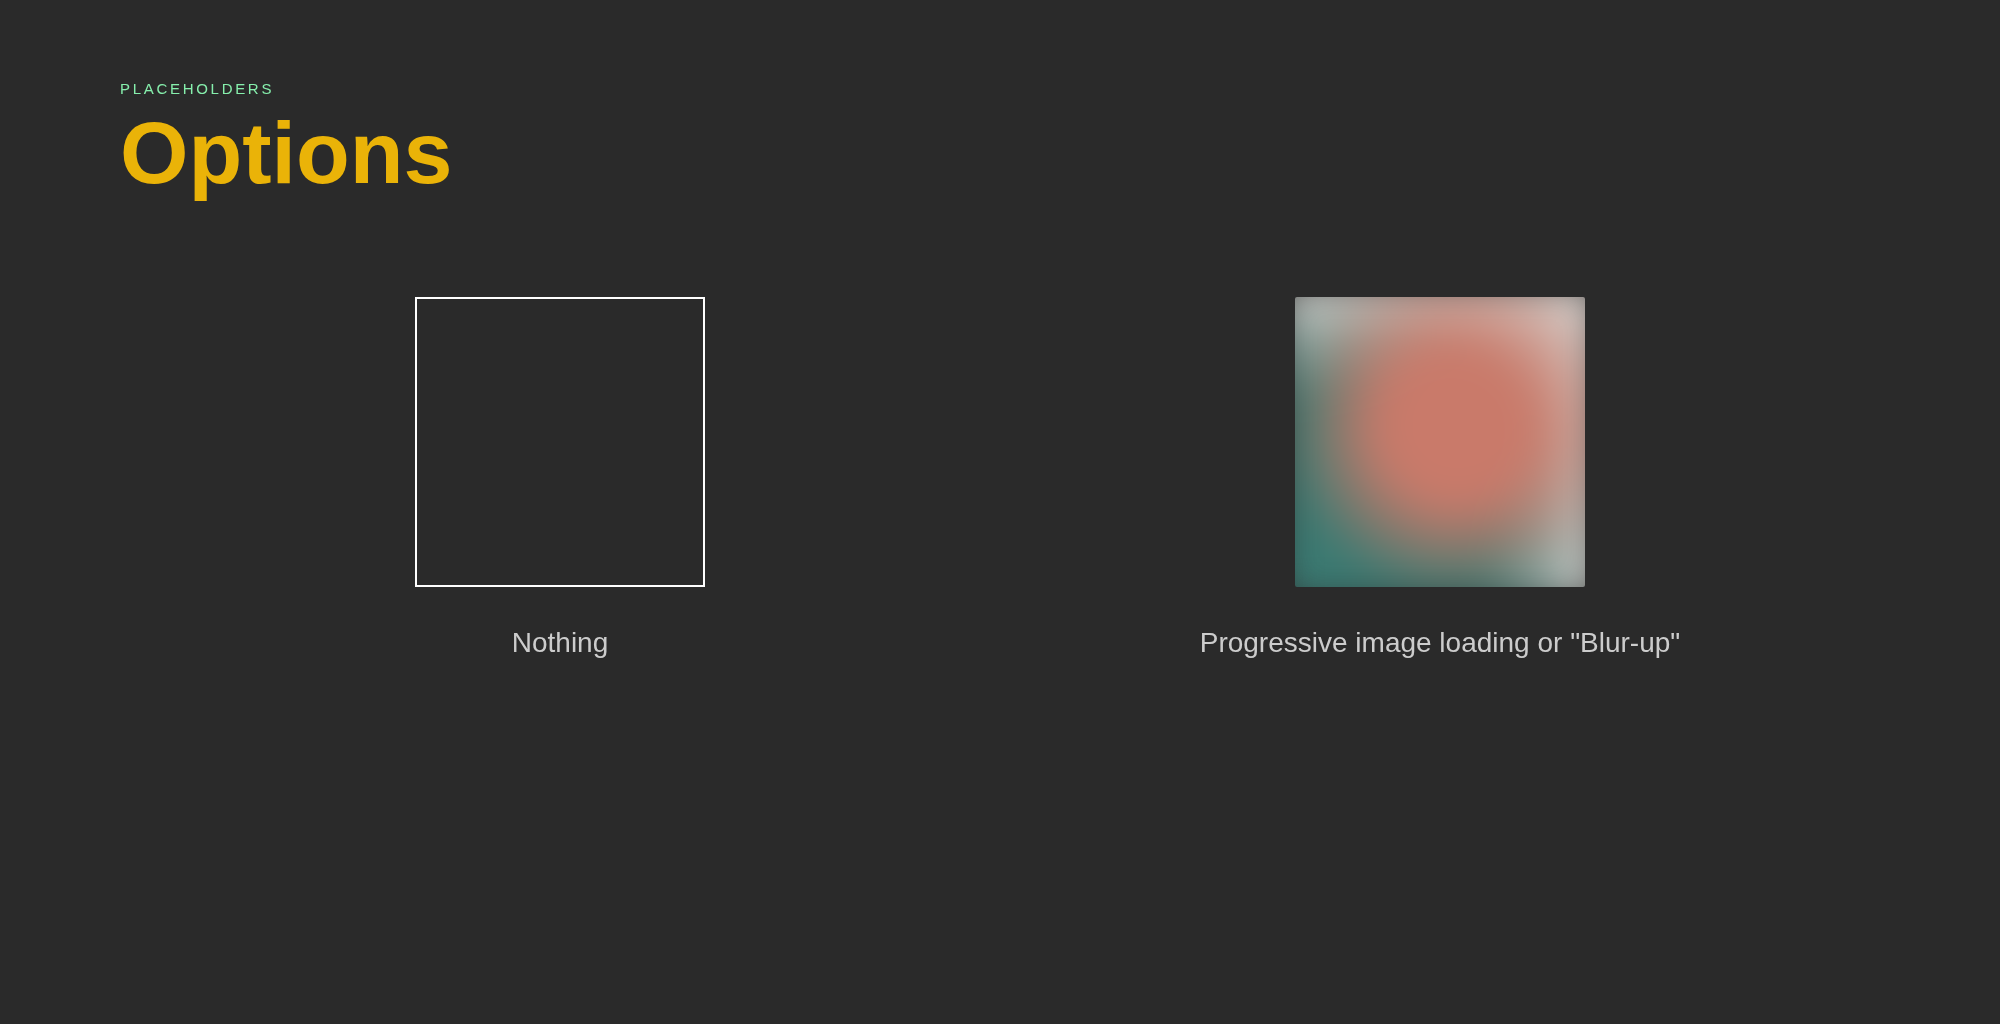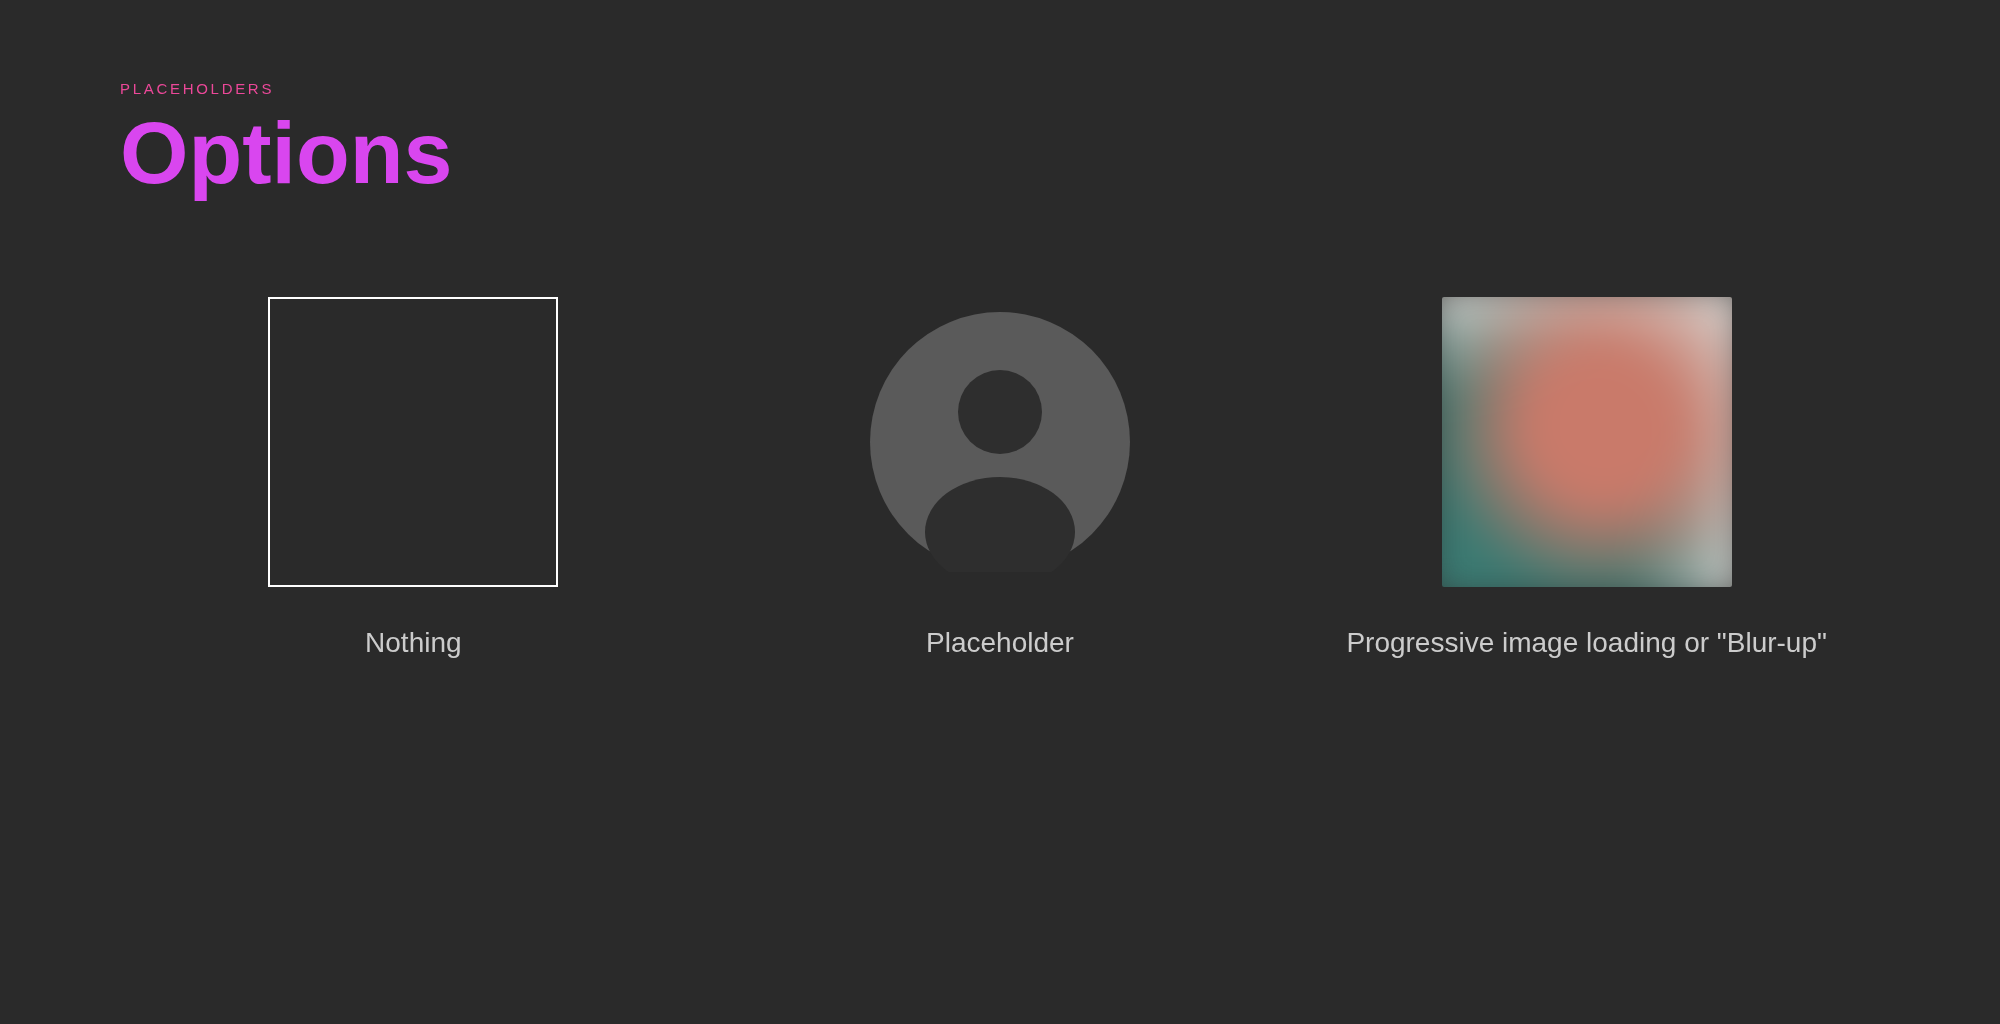--- a/index.html
+++ b/index.html
@@ -16,29 +16,29 @@
       padding: 80px 120px;
     }
 
     .header {
       margin-bottom: 60px;
     }
 
     .category-label {
       font-size: 15px;
       letter-spacing: 0.18em;
-      color: #ec4899;
+      color: #86efac;
       font-weight: 500;
       margin-bottom: 12px;
     }
 
     .page-title {
       font-size: 88px;
       font-weight: 700;
-      color: #d946ef;
+      color: #eab308;
       line-height: 1;
     }
 
     .options-grid {
       display: flex;
       flex-direction: row;
       align-items: flex-end;
       margin-top: 40px;
     }
 
@@ -136,30 +136,20 @@
   <h1 class="page-title">Options</h1>
 </div>
 
 <div class="options-grid">
 
   <div class="option-item">
     <div class="nothing-box"></div>
     <div class="option-label">Nothing</div>
   </div>
 
-  <div class="option-item">
-    <div class="placeholder-avatar">
-      <svg class="avatar-svg" viewBox="0 0 260 260" xmlns="http://www.w3.org/2000/svg">
-        <circle cx="130" cy="130" r="130" fill="#5a5a5a"></circle>
-        <circle cx="130" cy="100" r="42" fill="#2e2e2e"></circle>
-        <ellipse cx="130" cy="220" rx="75" ry="55" fill="#2e2e2e"></ellipse>
-      </svg>
-    </div>
-    <div class="option-label">Placeholder</div>
-  </div>
 
 
   <div class="option-item">
     <div class="blur-up-box">
       <div class="blur-canvas"></div>
     </div>
     <div class="option-label">Progressive image loading or "Blur-up"</div>
   </div>
 
 </div>

